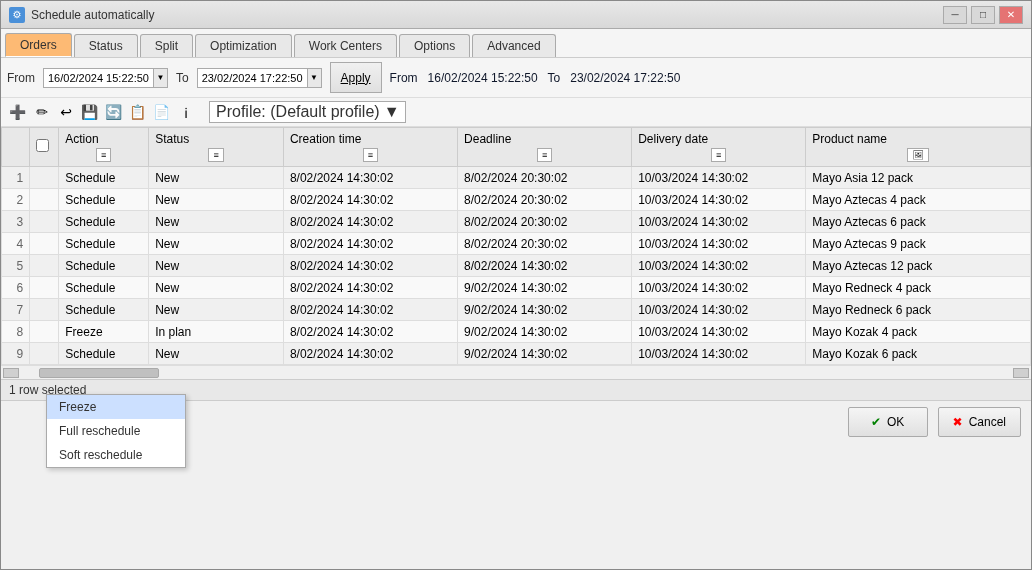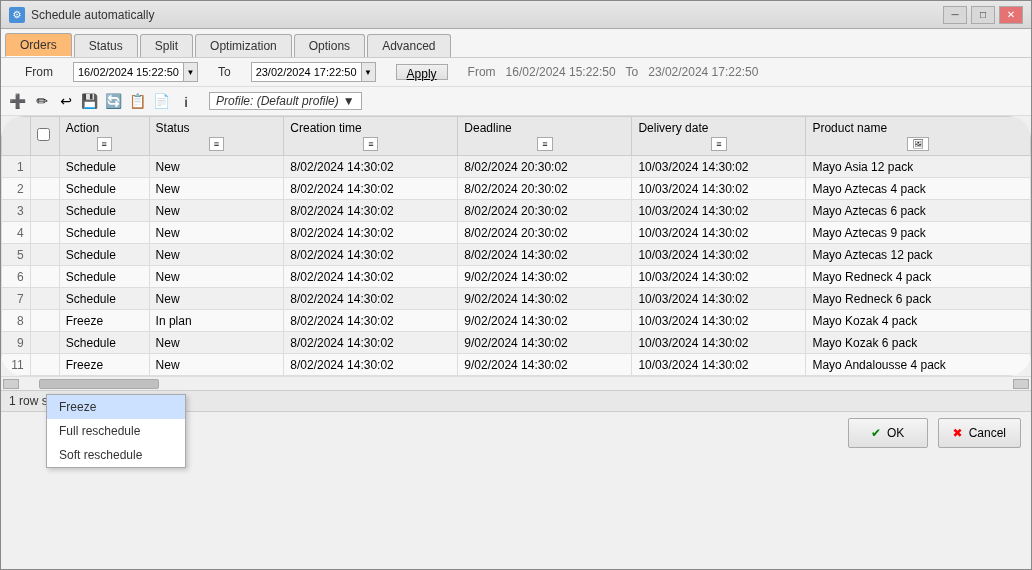--- a/index.html
+++ b/index.html
@@ -12,29 +12,29 @@
     .title-icon { width: 16px; height: 16px; background: #4a90d9; border-radius: 2px; display: flex; align-items: center; justify-content: center; color: white; font-size: 10px; }
     .title-text { font-size: 12px; font-weight: normal; color: #333; }
     .title-controls { display: flex; gap: 4px; }
     .title-btn { width: 24px; height: 18px; background: #d8d8d8; border: 1px solid #aaa; cursor: pointer; font-size: 10px; display: flex; align-items: center; justify-content: center; color: #333; }
     .title-btn.close { background: #e57373; color: white; }
     
     .tabs-bar { background: #f5f5f5; display: flex; align-items: flex-end; padding: 4px 4px 0 4px; border-bottom: 1px solid #ccc; gap: 0; }
     .tab { padding: 4px 14px; border: 1px solid #aaa; border-bottom: none; background: #e8e8e8; cursor: pointer; font-size: 12px; color: #333; margin-right: 2px; border-radius: 3px 3px 0 0; }
     .tab.active { background: #fdba74; border-bottom: 1px solid white; z-index: 1; font-weight: normal; }
     
-    .toolbar-row { background: #f5f5f5; padding: 4px 24px; display: flex; align-items: center; gap: 20px; border-bottom: 1px solid #ddd; flex-wrap: wrap; }
+    .toolbar-row { background: #f5f5f5; padding: 4px 6px; display: flex; align-items: center; gap: 8px; border-bottom: 1px solid #ddd; flex-wrap: wrap; }
     .from-label { font-size: 12px; color: #333; }
-    .apply-btn { background: linear-gradient(to bottom, #f0f0f0, #e0e0e0); border: 1px solid #aaa; padding: 2px 10px; font-size: 12px; cursor: pointer; height: 16px; text-decoration: underline; }
-    .from-to-display { font-size: 12px; color: #737373; }
+    .apply-btn { background: linear-gradient(to bottom, #f0f0f0, #e0e0e0); border: 1px solid #aaa; padding: 2px 10px; font-size: 12px; cursor: pointer; height: 31px; text-decoration: underline; }
+    .from-to-display { font-size: 12px; color: #0f172a; }
     
     .profile-row { background: #f5f5f5; padding: 3px 6px; display: flex; align-items: center; gap: 4px; border-bottom: 1px solid #ddd; }
     .toolbar-icons { display: flex; gap: 2px; align-items: center; }
     .icon-btn { width: 22px; height: 22px; background: transparent; border: none; cursor: pointer; display: flex; align-items: center; justify-content: center; font-size: 14px; }
-    .profile-label { font-size: 12px; color: #333; margin-left: 8px; border: 1px solid #aaa; background: white; padding: 1px 6px; display: flex; align-items: center; gap: 4px; font-style: italic; }
+    .profile-label { font-size: 16px; color: #333; margin-left: 8px; border: 1px solid #aaa; background: white; padding: 1px 6px; display: flex; align-items: center; gap: 4px; }
     .data-table { width: 100%; border-collapse: collapse; font-size: 12px; }
     .data-table thead { background: #e8e8e8; }
     .data-table th { border: 1px solid #ccc; padding: 4px 6px; text-align: left; font-weight: normal; background: #e8e8e8; white-space: nowrap; position: relative; }
     .data-table th .filter-row { display: flex; align-items: center; justify-content: center; margin-top: 2px; }
     .filter-icon { background: white; border: 1px solid #aaa; font-size: 9px; padding: 1px 4px; cursor: pointer; }
     .data-table td { border: 1px solid #ddd; padding: 3px 6px; white-space: nowrap; height: 22px; }
     .data-table tr:nth-child(even) { background: #f9f9f9; }
     .data-table tr.selected { background: #cce0ff; }
     .row-num { color: #666; text-align: right; width: 25px; min-width: 25px; }
     .checkbox-col { width: 20px; text-align: center; }
@@ -47,21 +47,21 @@
     .footer-btn { min-width: 80px; height: 30px; border: 1px solid #aaa; background: linear-gradient(to bottom, #f5f5f5, #e0e0e0); padding: 4px 14px; font-size: 12px; cursor: pointer; display: flex; align-items: center; gap: 6px; justify-content: center; border-radius: 2px; }
     
     .context-menu { position: absolute; left: 45px; top: 393px; background: white; border: 1px solid #aaa; box-shadow: 2px 2px 5px rgba(0,0,0,0.2); z-index: 100; min-width: 140px; }
     .context-menu-item { padding: 5px 12px; cursor: pointer; font-size: 12px; color: #333; }
     .context-menu-item.selected-item { background: #cce0ff; }
     
     .dropdown-combo { display: inline-flex; align-items: center; border: 1px solid #aaa; background: white; height: 20px; }
     .dropdown-combo span { padding: 0 4px; font-size: 11px; }
     .dropdown-combo button { width: 14px; height: 100%; border: none; border-left: 1px solid #aaa; background: #e8e8e8; cursor: pointer; font-size: 8px; display: flex; align-items: center; justify-content: center; }
     
-    .table-scroll-container { overflow-y: auto; overflow-x: auto; max-height: 295px; border-radius: 23px; }
+    .table-scroll-container { overflow-y: auto; overflow-x: auto; max-height: 295px; }
     
     .col-action { width: 80px; }
     .col-status { width: 120px; }
     .col-creation { width: 155px; }
     .col-deadline { width: 155px; }
     .col-delivery { width: 155px; }
     .col-product { width: 200px; }
   </style>
 </head>
 <body>
@@ -78,20 +78,21 @@
       <button class="title-btn">□</button>
       <button class="title-btn close">✕</button>
     </div>
   </div>
 
   <div class="tabs-bar">
       <div class="tab active">Orders</div>
       <div class="tab">Status</div>
       <div class="tab">Split</div>
       <div class="tab">Optimization</div>
+      <div class="tab">Work Centers</div>
       <div class="tab">Options</div>
       <div class="tab">Advanced</div>
     </div>
 
   <div class="toolbar-row">
     <span class="from-label">From</span>
     <div class="dropdown-combo">
       <span>16/02/2024 15:22:50</span>
       <button>▼</button>
     </div>
@@ -257,30 +258,20 @@
           <tr>
       <td class="row-num">9</td>
       <td class="checkbox-col"></td>
       <td class="col-action">Schedule</td>
       <td class="col-status">New</td>
       <td class="col-creation">8/02/2024 14:30:02</td>
       <td class="col-deadline">9/02/2024 14:30:02</td>
       <td class="col-delivery">10/03/2024 14:30:02</td>
       <td class="col-product">Mayo Kozak 6 pack</td>
     </tr>
-          <tr>
-      <td class="row-num">11</td>
-      <td class="checkbox-col"></td>
-      <td class="col-action">Freeze</td>
-      <td class="col-status">New</td>
-      <td class="col-creation">8/02/2024 14:30:02</td>
-      <td class="col-deadline">9/02/2024 14:30:02</td>
-      <td class="col-delivery">10/03/2024 14:30:02</td>
-      <td class="col-product">Mayo Andalousse 4 pack</td>
-    </tr>
         </tbody>
     </table>
   </div>
 
   <div class="context-menu" id="context-menu">
   <div class="context-menu-item selected-item">Freeze</div>
       <div class="context-menu-item">Full reschedule</div>
       <div class="context-menu-item">Soft reschedule</div>
     </div>
 

